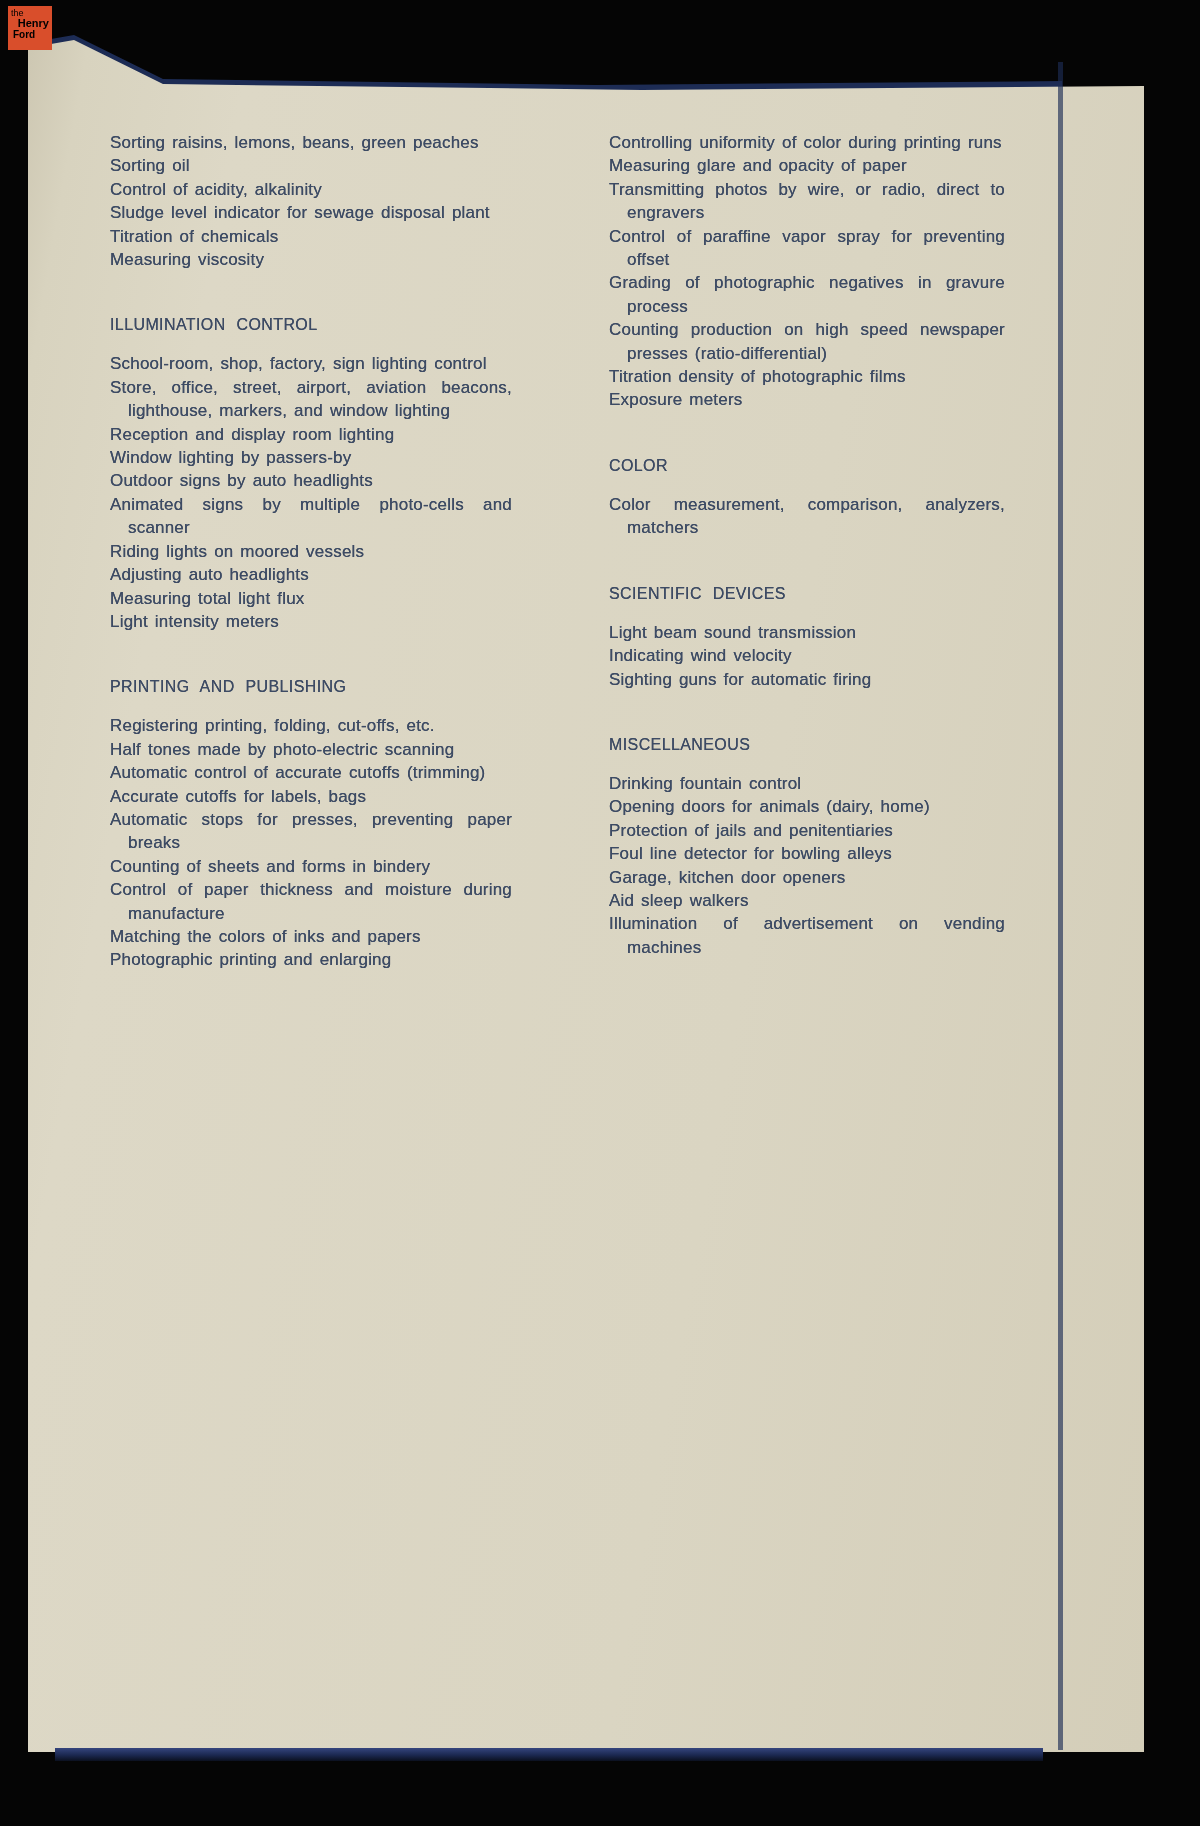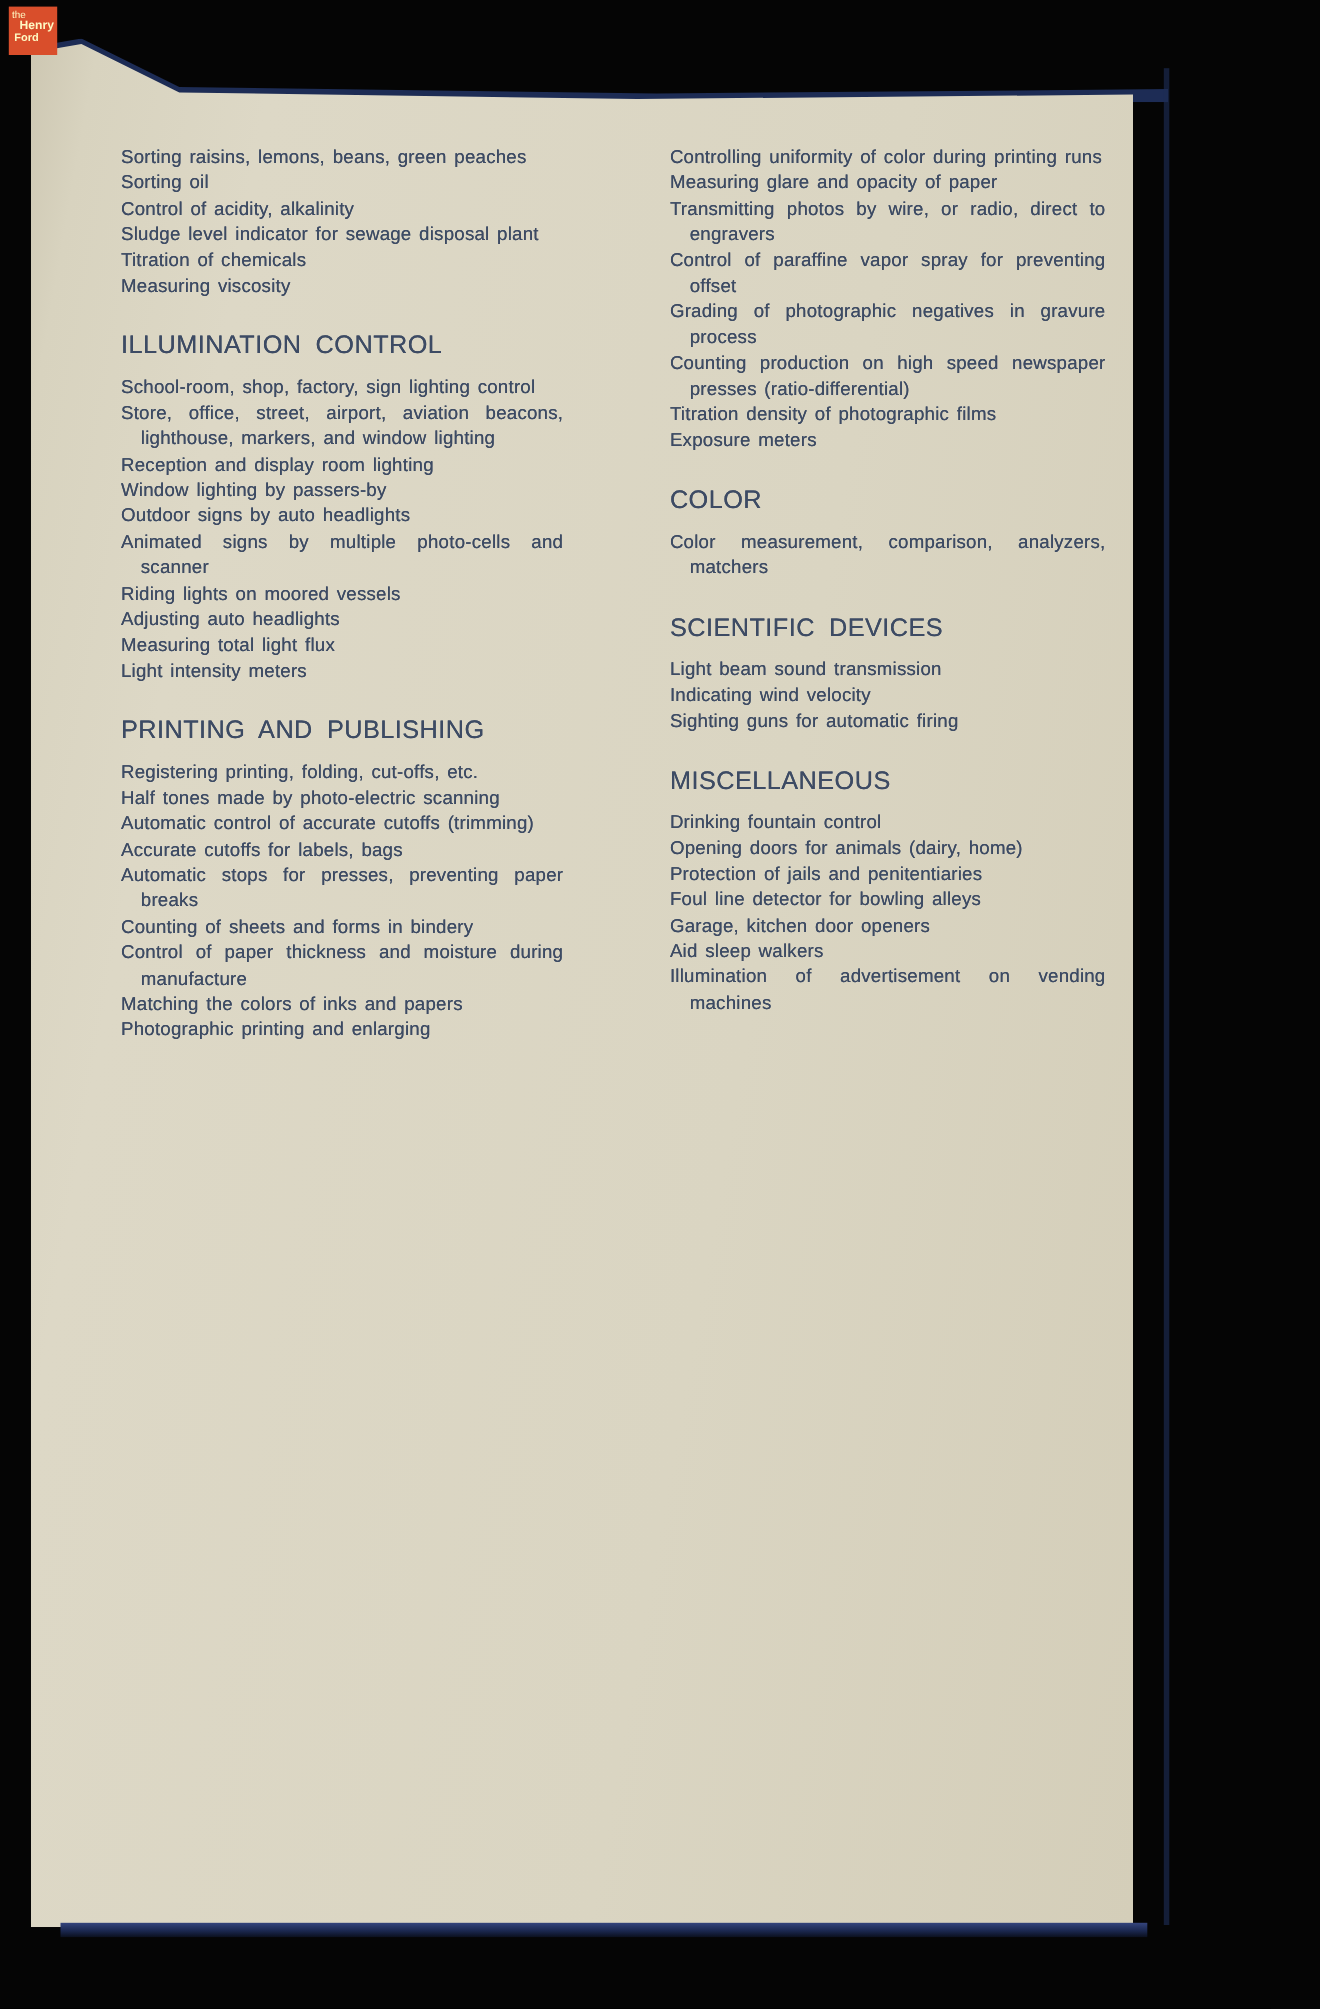--- a/index.html
+++ b/index.html
@@ -3,21 +3,21 @@
 <meta charset="utf-8">
 <style>
   html,body{margin:0;padding:0;background:#000;}
   .screen{
     position:relative;width:1200px;height:1826px;overflow:hidden;
     background:#050505;
     font-family:"Liberation Sans","DejaVu Sans",sans-serif;
   }
   
   .page{
-    position:absolute;left:28px;top:40px;width:1002px;height:1712px;
+    position:absolute;left:28px;top:40px;width:1116px;height:1712px;
     background:linear-gradient(100deg,#cdc7b2 0px,#d8d3bf 60px,#ddd8c6 220px,#dad5c2 62%,#d4ceb9 100%);
     clip-path:polygon(0px 8px,46px 0px,135px 44px,55% 50px,100% 46px,100% 100%,0px 100%);
   }
   
   .page-top-edge{
     position:absolute;left:28px;top:35px;width:1034px;height:60px;
     background:var(--edge-navy,#1d2c55);
     clip-path:polygon(0px 8px,46px 0px,135px 44px,55% 50px,100% 46px,100% 58px,0px 58px);
   }
   .page-right-edge{
@@ -29,34 +29,34 @@
     background:linear-gradient(180deg,#35457d 0%,#1b2850 55%,#0b101f 100%);
   }
   .content{
     position:absolute;left:82px;top:91px;width:820px;
     color:var(--ink,#3d4b64);
   }
   .col{position:absolute;top:0;}
   .col-left{left:0;width:402px;}
   .col-right{left:499px;width:396px;}
   .col h2{
-    font-size:23px;font-weight:400;line-height:26px;
-    margin:29px 0 14px 0;letter-spacing:.4px;word-spacing:6px;
+    font-size:16px;font-weight:400;line-height:26px;
+    margin:41px 0 14px 0;letter-spacing:.4px;word-spacing:6px;
     text-shadow:0 0 .5px currentColor;
   }
   .col ul{list-style:none;margin:0;padding:0;}
   .col li{
     font-size:17px;line-height:23.4px;letter-spacing:.2px;word-spacing:2px;
     text-align:justify;padding-left:18px;text-indent:-18px;
     text-shadow:0 0 .4px currentColor;
   }
   
   .logo{
     position:absolute;left:8px;top:6px;width:44px;height:44px;
-    background:var(--logo-bg,#d94e2b);color:#fef9c3;
+    background:var(--logo-bg,#d94e2b);color:#000000;
   }
   .logo span{position:absolute;display:block;line-height:1;}
   .logo .l-the{font-size:9px;left:3px;top:3px;}
   .logo .l-henry{font-size:11px;font-weight:700;right:3px;top:12px;}
   .logo .l-ford{font-size:10px;font-weight:700;left:5px;top:24px;}
 </style>
 </head>
 <body>
 
 <div class="screen">

